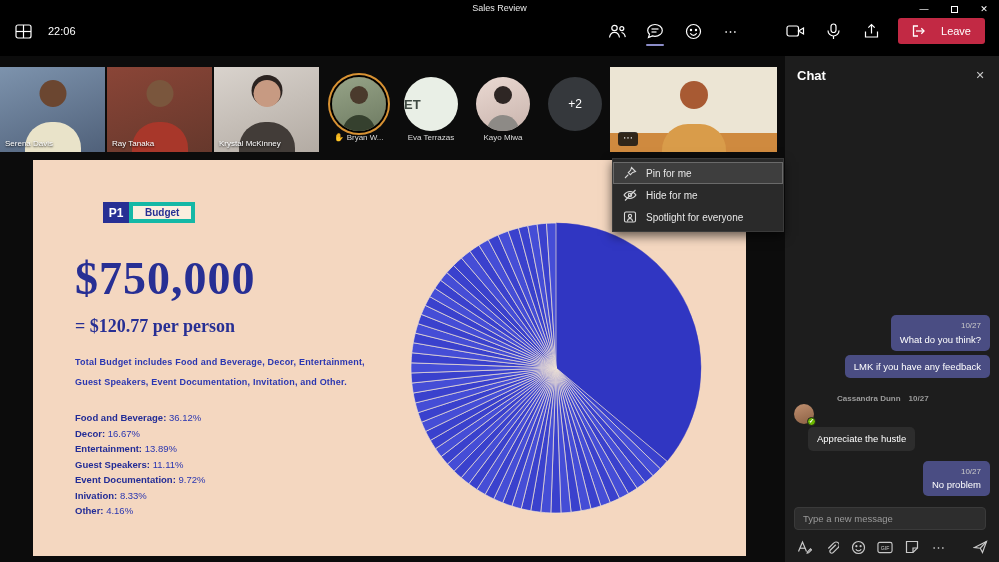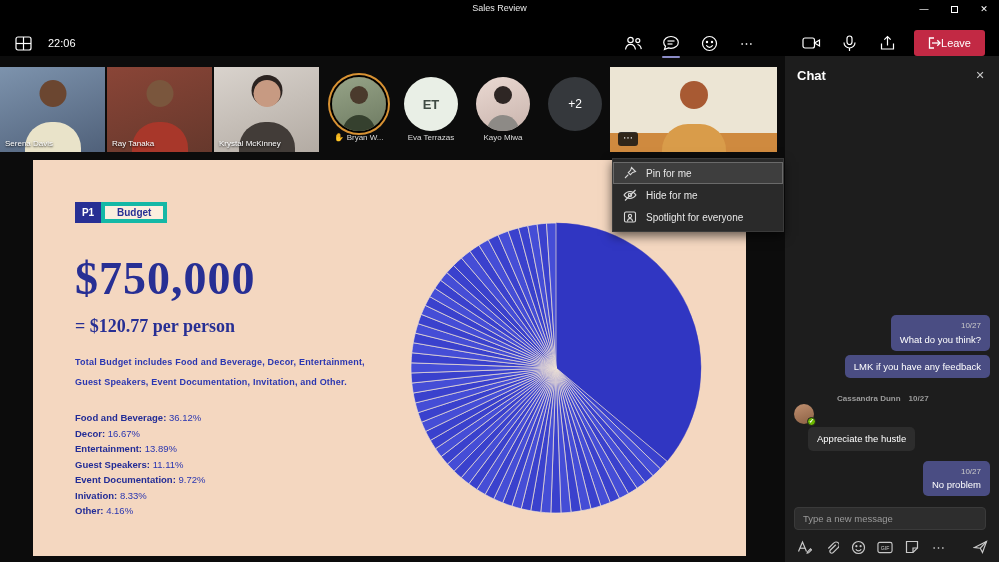--- a/index.html
+++ b/index.html
@@ -7,29 +7,29 @@
   .app { position:relative; width:999px; height:562px; background:#0c0c0c; overflow:hidden; }
 
   
   .titlebar { position:absolute; top:0; left:0; right:0; height:18px; background:#000; color:#fff; }
   .titlebar .title { position:absolute; left:0; right:0; top:3px; text-align:center; font-size:9px; color:#e8e8e8; }
   .win-controls { position:absolute; right:0; top:0; height:18px; display:flex; }
   .win-btn { width:30px; height:18px; display:flex; align-items:center; justify-content:center; color:#fff; font-size:9px; cursor:default; }
   .maxbox { width:7px; height:7px; border:1px solid #fff; display:inline-block; }
 
   
-  .toolbar { position:absolute; top:18px; left:0; right:0; height:38px; background:#000; display:flex; align-items:flex-end; color:#fff; }
+  .toolbar { position:absolute; top:18px; left:0; right:0; height:38px; background:#000; display:flex; align-items:flex-start; color:#fff; }
   .tb-left { display:flex; align-items:center; gap:14px; margin-left:12px; }
   .tb-time { font-size:11px; color:#fff; }
   .tb-right { margin-left:auto; display:flex; align-items:center; gap:16px; margin-right:14px; }
   .tb-icon { width:22px; height:26px; display:flex; align-items:center; justify-content:center; position:relative; }
   .tb-icon svg { stroke:#fff; fill:none; stroke-width:1.2; }
   .tb-icon.selected::after { content:""; position:absolute; left:2px; right:2px; bottom:-2px; height:2px; background:#8b8cc7; border-radius:2px; }
   .tb-gap { width:10px; }
-  .leave-btn { display:flex; align-items:center; gap:0; background:#c22944; color:#fff; font-size:11px; border:none; border-radius:3px; height:26px; padding:8px 14px; }
+  .leave-btn { display:flex; align-items:center; gap:16px; background:#c22944; color:#fff; font-size:11px; border:none; border-radius:3px; height:26px; padding:8px 14px; }
   .leave-btn svg { stroke:#fff; fill:none; stroke-width:1.3; }
   .ellip { font-size:13px; color:#fff; letter-spacing:1px; }
 
   
   .strip { position:absolute; top:67px; left:0; width:785px; height:85px; }
   .tiles { display:flex; gap:2px; }
   .video-tile { position:relative; width:105px; height:85px; overflow:hidden; }
   .vt-head { position:absolute; top:13px; left:50%; transform:translateX(-50%); width:27px; height:27px; border-radius:50%; }
   .vt-body { position:absolute; bottom:-6px; left:50%; transform:translateX(-50%); width:56px; height:36px; border-radius:26px 26px 0 0; }
   .vt-name { position:absolute; left:5px; bottom:4px; font-size:8px; color:#fff; text-shadow:0 1px 2px rgba(0,0,0,.9); }
@@ -37,41 +37,41 @@
   .bg-krystal { background:linear-gradient(160deg,#d9d3cd,#b3aba3); }
   .bg-ray { background:linear-gradient(160deg,#8a4537,#66382c); }
   .circles { position:absolute; left:323px; top:0; display:flex; }
   .circle-wrap { width:72px; text-align:center; position:relative; }
   .pcircle { width:54px; height:54px; border-radius:50%; margin:10px auto 2px; position:relative; overflow:hidden; }
   .pcircle .vt-head { width:18px; height:18px; top:9px; }
   .pcircle .vt-body { width:32px; height:20px; bottom:-4px; }
   .ring { box-shadow:0 0 0 2px #000, 0 0 0 4px #d89233; }
   .c-name { font-size:8px; color:#dcdcdc; white-space:nowrap; }
   .bg-bryan { background:linear-gradient(160deg,#97a488,#6e7b62); }
-  .bg-eva { background:#e9efe6; display:flex; align-items:center; justify-content:center; }
+  .bg-eva { background:#e9efe6; display:flex; align-items:center; }
   .bg-eva span { font-size:13px; color:#3f4a43; font-weight:bold; }
   .bg-kayo { background:linear-gradient(160deg,#ead9d2,#c9b4ad); }
   .bg-plus { background:#35383c; display:flex; align-items:center; justify-content:center; }
   .bg-plus span { font-size:12px; color:#fff; }
   .presenter { position:absolute; left:610px; top:0; width:167px; height:85px; overflow:hidden;
                background:linear-gradient(180deg,#ece5d4 0 78%,#cf8a3f 78% 100%); }
   .presenter .vt-head { width:28px; height:28px; top:14px; background:#a85a33; }
   .presenter .vt-body { width:64px; height:34px; background:#d99c4a; }
   .tile-more { position:absolute; left:8px; bottom:6px; width:20px; height:14px; background:rgba(20,20,20,.85); border-radius:3px; color:#fff; font-size:10px; line-height:12px; text-align:center; }
 
   
   .ctx-menu { position:absolute; left:612px; top:158px; width:172px; background:#2a2a2a; border:1px solid #3a3a3a; box-shadow:0 4px 10px rgba(0,0,0,.6); padding:3px 0; z-index:5; }
   .menu-item { display:flex; align-items:center; gap:9px; height:22px; padding:0 10px; color:#e6e6e6; font-size:10px; }
   .menu-item svg { stroke:#d8d8d8; fill:none; stroke-width:1.1; flex:0 0 auto; }
   .menu-item.active { background:#3e3e3e; outline:1px solid #6a6a6a; outline-offset:-1px; }
 
   
   .slide { position:absolute; left:33px; top:160px; width:713px; height:396px; background:#f4d7c0; }
   .tabrow { position:absolute; left:42px; top:42px; display:flex; }
-  .p1-badge { background:#272f94; color:#fff; font-size:10px; font-weight:bold; width:26px; height:21px; display:flex; align-items:center; justify-content:center; }
+  .p1-badge { background:#272f94; color:#fff; font-size:12px; font-weight:bold; width:26px; height:21px; display:flex; align-items:center; justify-content:center;margin-left:28px; }
   .budget-tab { border:4px solid #14b8a6; color:#272f94; font-size:10px; font-weight:bold; height:21px; padding:0 12px; display:flex; align-items:center; background:#fbeede; }
   .big-amount { position:absolute; left:42px; top:92px; font-family:"Liberation Serif",serif; font-size:46px; font-weight:600; color:#272f94; letter-spacing:1px; }
   .per-person { position:absolute; left:42px; top:156px; font-family:"Liberation Serif",serif; font-size:18px; font-weight:bold; color:#272f94; }
   .desc { position:absolute; left:42px; top:192px; font-size:9px; font-weight:bold; color:#2a36b0; line-height:20px; letter-spacing:.2px; }
   .breakdown { position:absolute; left:42px; top:250px; font-size:9.5px; color:#2a36b0; line-height:15.5px; }
   .breakdown b { color:#222c96;margin-top:6px; }
   .pie-wrap { position:absolute; left:373px; top:58px; width:300px; height:300px; }
 
   
   .chat { position:absolute; left:785px; top:56px; width:214px; height:506px; background:#1d1d1d; }

